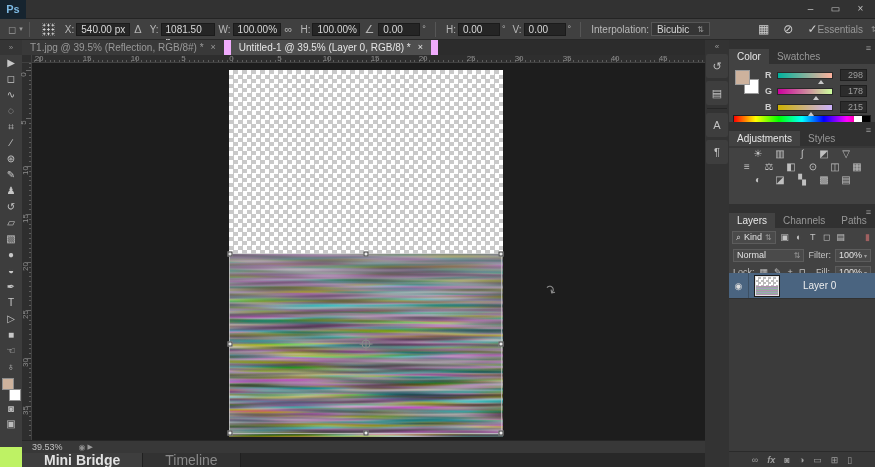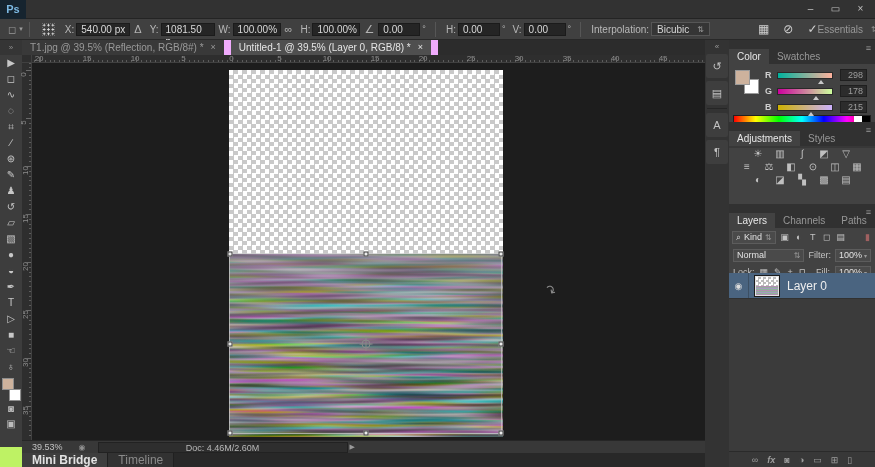--- a/index.html
+++ b/index.html
@@ -105,21 +105,21 @@
   
   .statusbar { position:absolute; left:22px; top:440px; width:683px; height:13px; background:#383838;
                border-top:1px solid #262626; display:flex; align-items:center; font-size:9px; color:#c2c2c2; }
   .zoom-pct { margin-left:10px; }
   .status-icon { margin-left:16px; color:#8f8f8f; font-size:8px; }
   .doc-field { margin-left:12px; width:250px; height:11px; line-height:10px; background:#2e2e2e;
                border:1px solid #222; text-align:center; color:#b8b8b8; }
   .doc-arrow { margin-left:2px; font-size:7px; color:#9a9a9a; }
   .bottomtabs { position:absolute; left:22px; top:453px; width:683px; height:14px; background:#282828;
                 display:flex; }
-  .btab { padding:0 10px; font-size:12px; line-height:14px; color:#8a8a8a; background:#323232;
+  .btab { padding:0 22px; font-size:14px; line-height:14px; color:#8a8a8a; background:#323232;
           border-right:1px solid #202020; }
   .btab.active { color:#e2e2e2; background:#3e3e3e; font-weight:bold; }
 
   
   .dockstrip { position:absolute; left:705px; top:40px; width:24px; height:427px; background:#333; }
   .dock-expand { height:13px; text-align:center; font-size:8px; color:#999; line-height:13px; }
   .dock-icon { width:22px; height:24px; margin:1px auto 3px; background:#3e3e3e; color:#c2c2c2;
                text-align:center; line-height:24px; font-size:11px; border-radius:2px; }
   .dock-div { height:1px; background:#262626; margin:3px 2px 4px; }
 
@@ -179,21 +179,21 @@
                border-bottom:1px solid #313131; }
   .eye-cell { width:20px; height:100%; border-right:1px solid #3c4f63; display:flex; align-items:center;
               justify-content:center; color:#dcdcdc; font-size:9px; }
   .lthumb { width:24px; height:20px; margin-left:6px; position:relative; background:#fff;
             border:1px solid #e2e2e2; outline:1px solid #1c1c1c; }
   .t-check { position:absolute; top:0; left:0; right:0; height:9px; background-color:#fff;
              background-image:conic-gradient(#bbb 25%, transparent 0 50%, #bbb 0 75%, transparent 0);
              background-size:5px 5px; }
   .t-noise { position:absolute; bottom:0; left:0; right:0; height:9px;
              background:repeating-linear-gradient(0deg,#b18fb0 0 1px,#8fb39a 1px 2px,#a79ac2 2px 3px,#93ad9c 3px 4px); }
-  .lname { margin-left:8px; font-size:12px; color:#ededed; }
+  .lname { margin-left:24px; font-size:10px; color:#ededed; }
   .lp-footer { position:absolute; left:0; right:0; bottom:0; height:16px; background:#383838;
                border-top:1px solid #2a2a2a; display:flex; align-items:center; justify-content:center;
                gap:9px; font-size:9px; color:#9d9d9d; }
   .fx { font-style:italic; font-weight:bold; }
 </style>
 </head>
 <body>
 
 <div id="app">
 
@@ -343,21 +343,20 @@
             <div class="handle" style="left: 100%; top: 100%;"></div>
           </div>
       </div>
       <div class="rotcursor">↷</div>
     </div>
   </div>
 
   <div class="statusbar">
     <span class="zoom-pct">39.53%</span>
     <span class="status-icon">◉</span>
-    <span class="doc-field">Doc: 4.46M/2.60M</span>
     <span class="doc-arrow">▶</span>
   </div>
   <div class="bottomtabs" id="bottomtabs">
       <div class="btab active">Mini Bridge</div>
       <div class="btab">Timeline</div>
     </div>
 
   <div class="dockstrip" id="dockstrip">
       <div class="dock-expand">«</div>
       <div class="dock-icon">↺</div>

